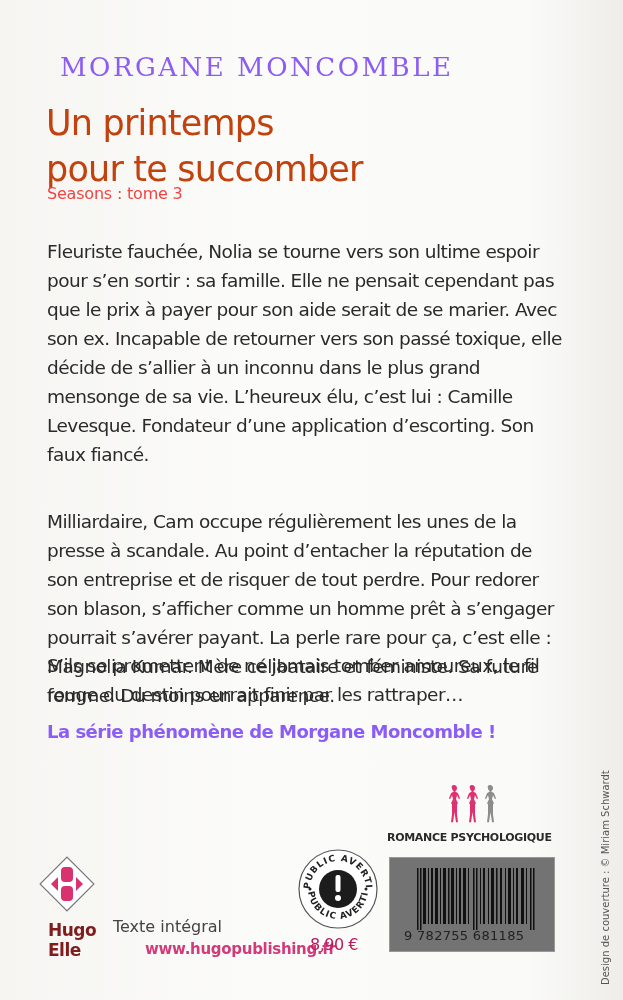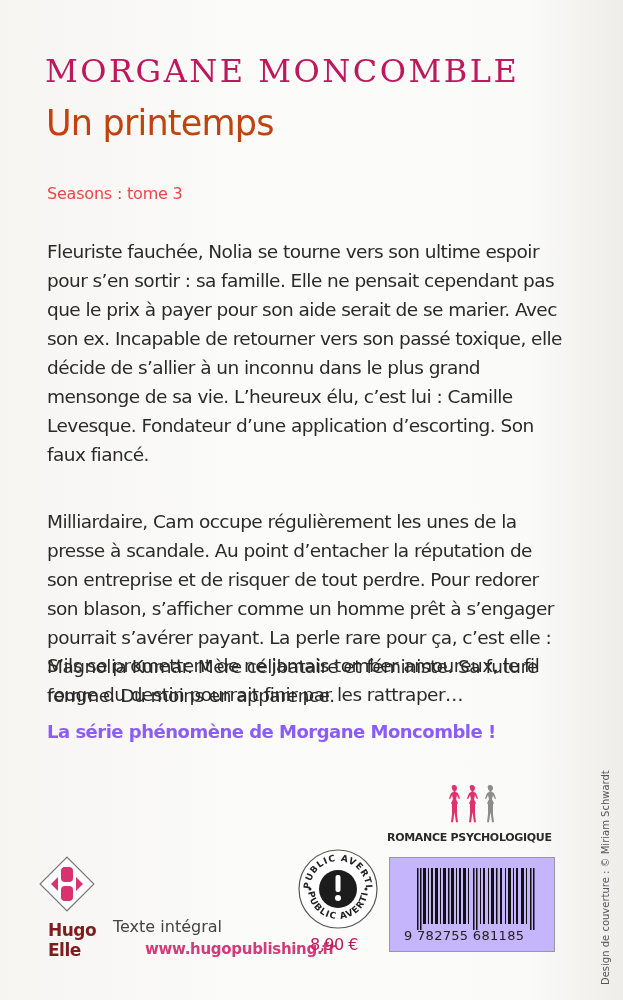--- a/index.html
+++ b/index.html
@@ -3,23 +3,23 @@
 <meta charset="utf-8">
 <style>
   html, body { margin:0; padding:0; }
   body {
     width:623px; height:1000px; position:relative; overflow:hidden;
     background: linear-gradient(90deg, #f6f5f2 0%, #fbfbf9 40%, #fafaf8 85%, #eeede9 100%);
     font-family: "DejaVu Sans", sans-serif;
     color:#222;
   }
   .author {
-    position:absolute; left:45px; top:52px;
-    font-family:"DejaVu Serif", serif; font-size:32px; letter-spacing:2.5px;
-    color:#be185d; font-weight:normal;
+    position:absolute; left:60px; top:52px;
+    font-family:"DejaVu Serif", serif; font-size:26px; letter-spacing:2.5px;
+    color:#8b5cf6; font-weight:normal;
   }
   .title {
     position:absolute; left:46px; top:100px;
     font-family:"DejaVu Sans", sans-serif; font-size:35px; line-height:46px;
     color:#c2410c; letter-spacing:-0.8px;
   }
   .series {
     position:absolute; left:47px; top:184px;
     font-size:16px; color:#ef4444; letter-spacing:-0.2px;
   }
@@ -39,36 +39,37 @@
   .genre-icons { display:flex; justify-content:center; gap:2px; height:42px; }
   .genre-label { font-size:11px; font-weight:bold; color:#2a2a2a; margin-top:4px; letter-spacing:-0.3px; }
   .publisher-logo { position:absolute; left:36px; top:853px; width:62px; height:62px; }
   .hugo { position:absolute; left:48px; top:920px; font-size:17px; font-weight:bold; line-height:20px; color:#7f1d1d; letter-spacing:-0.5px; }
   .texte { position:absolute; left:113px; top:917px; font-size:16px; color:#444; }
   .url { position:absolute; left:113px; top:940px; font-size:15px; font-weight:bold; color:#d33a7a; letter-spacing:-0.3px;margin-left:32px; }
   .badge { position:absolute; left:297px; top:848px; width:82px; height:82px; }
   .price { position:absolute; left:310px; top:935px; font-size:16px; color:#be185d; letter-spacing:-0.5px; }
   .barcode-box {
     position:absolute; left:389px; top:857px; width:164px; height:93px;
-    border:1px solid #999; background:#c4b5fd;
+    border:1px solid #999; background:#737373;
   }
   .barcode { position:absolute; left:27px; top:10px; width:118px; height:62px; }
   .isbn { position:absolute; left:14px; top:70px; font-family:"DejaVu Sans", sans-serif; font-size:13px; letter-spacing:0.3px; color:#222; }
   .credit {
     position:absolute; left:600px; top:985px; transform-origin:0 0; transform:rotate(-90deg);
     font-size:10px; color:#555; white-space:nowrap;
   }
 </style>
 </head>
 <body>
 
 <div class="author">MORGANE MONCOMBLE</div>
 
 <div class="title">
   <div>Un printemps</div>
+  <div>pour te succomber</div>
 </div>
 
 <div class="series">Seasons : tome 3</div>
 
 <div class="blurb" id="p1">
     <p>Fleuriste fauchée, Nolia se tourne vers son ultime espoir pour s’en sortir : sa famille. Elle ne pensait cependant pas que le prix à payer pour son aide serait de se marier. Avec son ex. Incapable de retourner vers son passé toxique, elle décide de s’allier à un inconnu dans le plus grand mensonge de sa vie. L’heureux élu, c’est lui : Camille Levesque. Fondateur d’une application d’escorting. Son faux fiancé.</p>
   </div>
 <div class="blurb" id="p2">
     <p>Milliardaire, Cam occupe régulièrement les unes de la presse à scandale. Au point d’entacher la réputation de son entreprise et de risquer de tout perdre. Pour redorer son blason, s’afficher comme un homme prêt à s’engager pourrait s’avérer payant. La perle rare pour ça, c’est elle : Magnolia Kumar. Mère célibataire et féministe. Sa future femme. Du moins en apparence.</p>
   </div>

